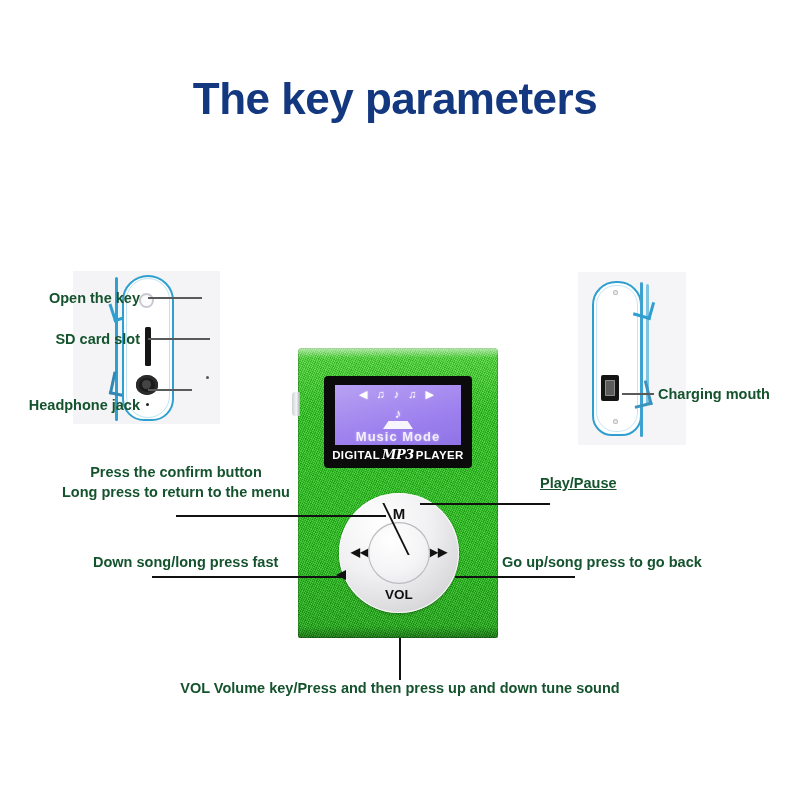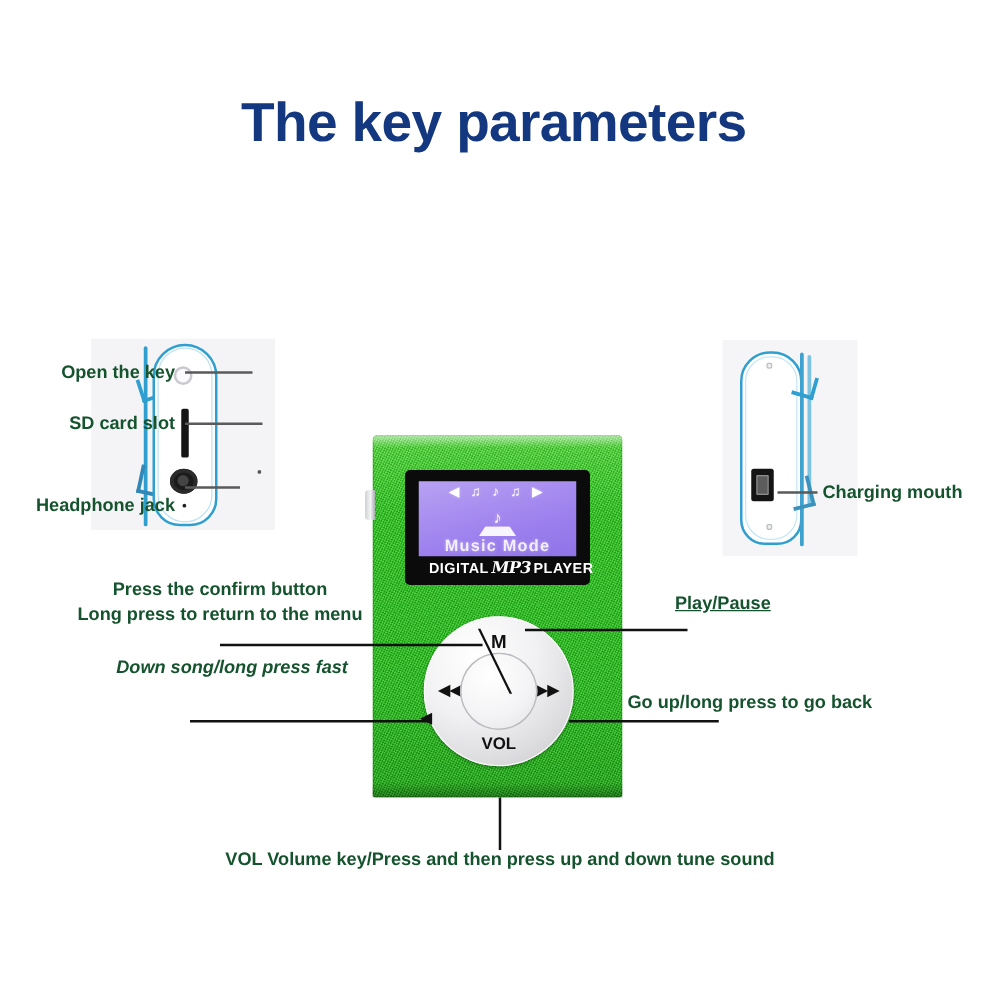--- a/index.html
+++ b/index.html
@@ -208,21 +208,20 @@
   .lcd-mode{
     position:absolute;left:0;bottom:1px;width:126px;text-align:center;
     color:#ffffff;font-size:13px;font-weight:bold;letter-spacing:1px;
     opacity:.88;
     text-shadow:0 0 3px rgba(255,255,255,.45);
   }
   .brandline{
     position:absolute;left:0;bottom:6px;width:148px;text-align:center;
     color:#ffffff;font-size:11.5px;font-weight:bold;letter-spacing:.4px;
     white-space:nowrap;
-    margin-left:11px;
   }
   .brandline .mp3{
     font-family:"DejaVu Serif", serif;
     font-style:italic;font-weight:bold;font-size:13px;
     letter-spacing:-.5px;margin:0 2px;
   }
 
   
   .wheel{
     position:absolute;left:41px;top:145px;width:120px;height:120px;
@@ -322,28 +321,28 @@
       <div class="wheel-lbl wl-next">▶▶</div>
       <div class="wheel-lbl wl-vol">VOL</div>
       <div class="wheel-inner"></div>
     </div>
   </div>
 
   <div class="label c" style="left:60px;top:463px;width:232px;">Press the confirm button</div>
   <div class="label c" style="left:60px;top:483px;width:232px;">Long press to return to the menu</div>
   <div class="lead h" style="left:176px;top:515px;width:210px;"></div>
 
-  <div class="label" style="left:93px;top:525px;font-style:italic;">Down song/long press fast</div>
+  <div class="label" style="left:93px;top:553px;">Down song/long press fast</div>
   <div class="lead h" style="left:152px;top:576px;width:192px;"></div>
   <div class="lead" style="left:336px;top:570px;width:10px;height:10px;clip-path:polygon(100% 0,100% 100%,0 50%);"></div>
 
   <div class="label" style="left:540px;top:474px;text-decoration:underline;">Play/Pause</div>
   <div class="lead h" style="left:420px;top:503px;width:130px;"></div>
   <div class="lead" style="left:395px;top:503px;width:28px;height:52px;
        background:none;border-left:2px solid #111;transform:skewX(26deg);"></div>
 
-  <div class="label" style="left:502px;top:553px;">Go up/long press to go back</div>
+  <div class="label" style="left:502px;top:553px;">Go up/song press to go back</div>
   <div class="lead h" style="left:455px;top:576px;width:120px;"></div>
 
   <div class="lead v" style="left:399px;top:638px;height:42px;"></div>
   <div class="label c" style="left:145px;top:679px;width:510px;">VOL Volume key/Press and then press up and down tune sound</div>
 
 </div>
 
 </body></html>

